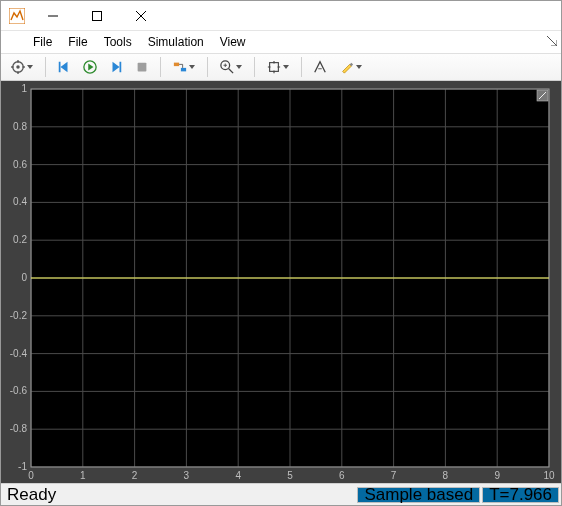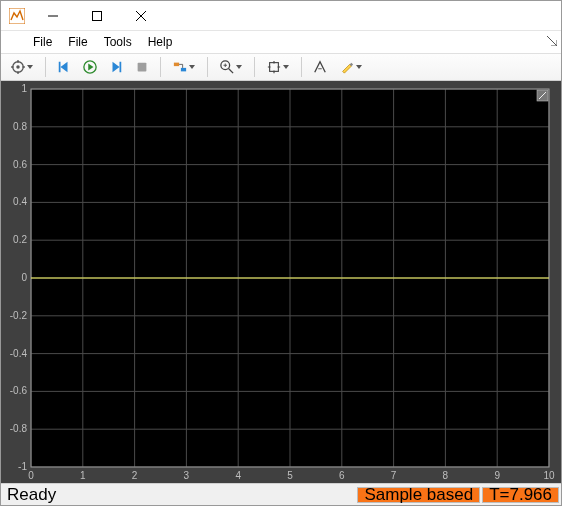--- a/index.html
+++ b/index.html
@@ -25,21 +25,21 @@
   .sep { width: 1px; height: 20px; background: #cfcfcf; margin: 0 4px; }
   .caret { width: 0; height: 0; border-left: 3px solid transparent; border-right: 3px solid transparent; border-top: 4px solid #555; display: inline-block; }
 
   
   .chart-area { flex: 1; background: #404040; position: relative; overflow: hidden; }
   .chart-area svg { position: absolute; inset: 0; }
 
   
   .statusbar { height: 22px; background: #f0f0f0; border-top: 1px solid #cfcfcf; display: flex; align-items: center; font-size: 17px; }
   .status-left { flex: 1; padding: 0 6px; }
-  .status-cell { padding: 0 6px; border: 1px solid #bdbdbd; background: #f97316; margin-right: 2px; height: 16px; line-height: 14px; }
+  .status-cell { padding: 0 6px; border: 1px solid #bdbdbd; background: #0369a1; margin-right: 2px; height: 16px; line-height: 14px; }
 
   .axis-label { font: 10px sans-serif; fill: #bfbfbf; }
 </style>
 </head>
 <body>
 
 <div class="titlebar">
   <span class="app-icon">
     <svg viewBox="0 0 16 16">
         <rect x="0" y="0" width="16" height="16" fill="#fff" stroke="#d46a00" stroke-width="1"></rect>
@@ -61,21 +61,22 @@
         <line x1="0" y1="0" x2="10" y2="10" stroke="#000" stroke-width="1"></line>
         <line x1="10" y1="0" x2="0" y2="10" stroke="#000" stroke-width="1"></line>
       </svg>
     </div>
 </div>
 
 <div class="menubar">
   <div class="menu-item">File</div>
   <div class="menu-item">File</div>
   <div class="menu-item">Tools</div>
-  <div class="menu-item">Help</div>
+  <div class="menu-item">Simulation</div>
+  <div class="menu-item">View</div>
   <span class="corner-mark">
     <svg viewBox="0 0 10 10">
         <path d="M0 0 L10 10 M4 10 L10 10 L10 4" stroke="#555" fill="none" stroke-width="1"></path>
       </svg>
   </span>
 </div>
 
 <div class="toolbar">
   <div class="tool tool-dd">
     <svg width="14" height="14" viewBox="0 0 16 16">

